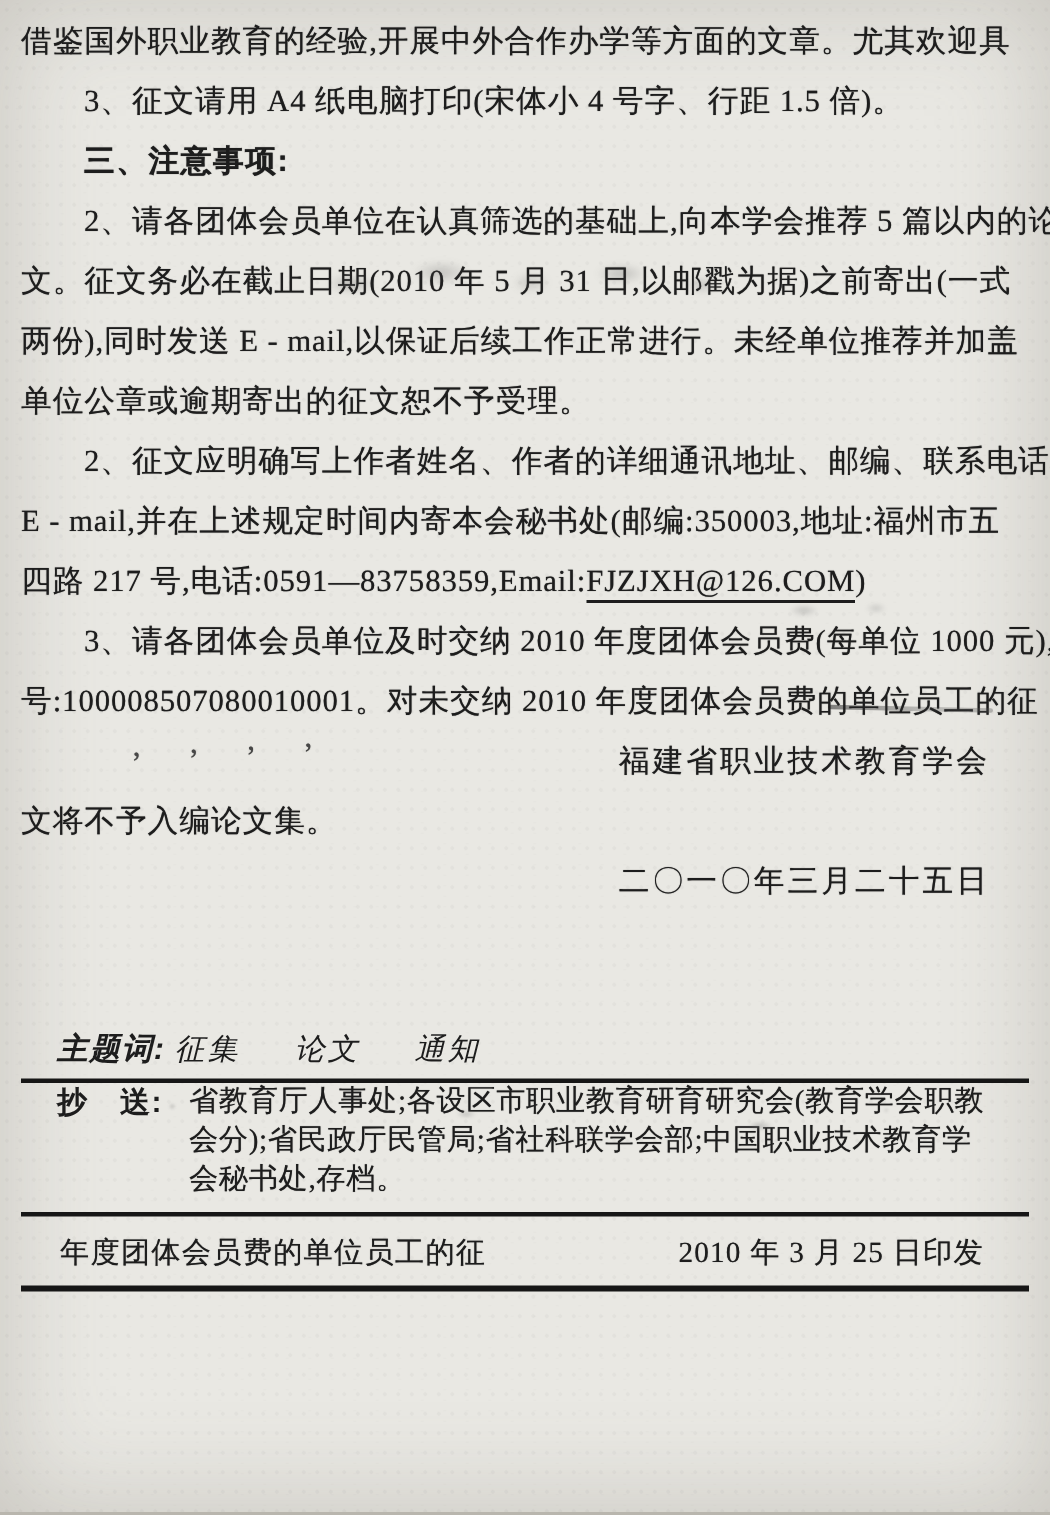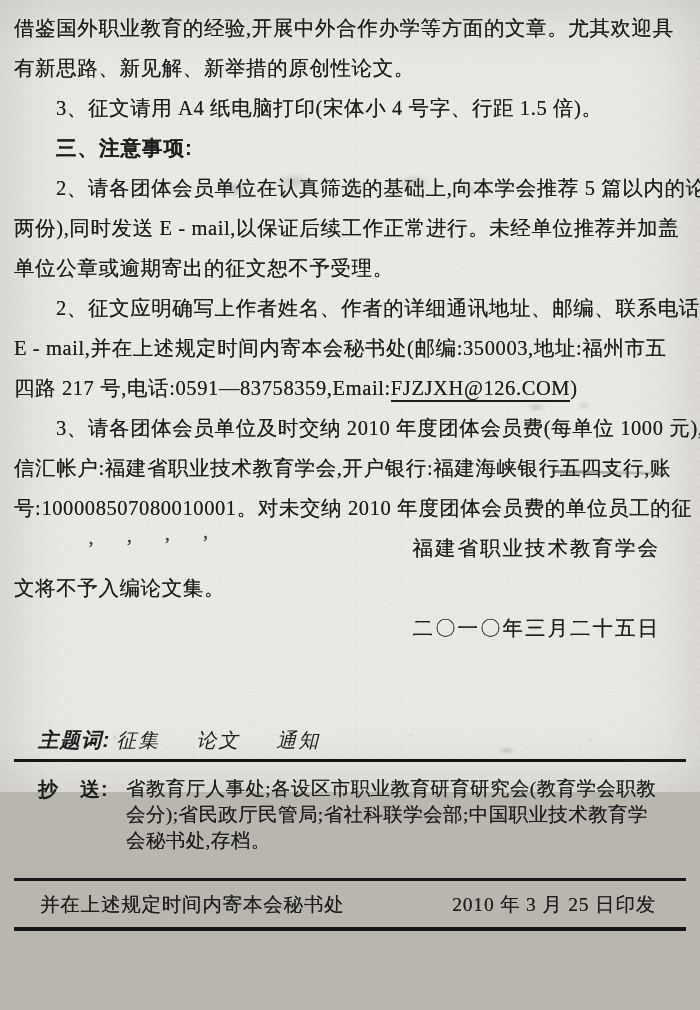--- a/index.html
+++ b/index.html
@@ -4,21 +4,21 @@
 <style>
   html,body{margin:0;padding:0;}
   body{
     width:700px;height:1010px;
     background:#b9b6ae;
     font-family:"Liberation Serif", serif;
     overflow:hidden;
   }
   .page{
     position:relative;
-    width:700px;height:792px;
+    width:700px;height:1008px;
     background:#e9e8e3;
     color:#1d1d1d;
     box-shadow: inset 0 0 70px rgba(110,105,92,.28);
     background-image:
       radial-gradient(rgba(40,40,40,.035) 1px, transparent 1.2px),
       radial-gradient(rgba(40,40,40,.025) 1px, transparent 1.2px);
     background-size: 9px 13px, 15px 7px;
     background-position: 0 0, 4px 6px;
   }
   .doc{
@@ -60,23 +60,22 @@
     font-style:italic;
   }
   .kw-label{ font-size:20.5px; margin-right:6px; }
   .kw-item{ margin-right:36px; letter-spacing:2px; }
   .rule{
     height:3px; background:#161616; margin:0;
   }
   .rule-1{ margin-top:3px; }
   .cc-row{
     display:flex;
-    margin-top:14px;
     padding-left:24px;
-    padding-bottom:24px;
+    padding-bottom:8px;
     justify-content:center;
   }
   .cc-label{
     width:88px; flex:0 0 auto;
     font-size:20px; line-height:26px;
   }
   .cc-lines{ flex:1; }
   .cc-line{
     font-size:19.5px; line-height:26px;
     letter-spacing:.4px;
@@ -130,34 +129,33 @@
     opacity:.7;
   }
 </style>
 </head>
 <body>
 
 <div class="page">
   <div class="doc">
 
     <div class="line">借鉴国外职业教育的经验,开展中外合作办学等方面的文章。尤其欢迎具</div>
-    <div class="line">有新思路、新见解、新举措的原创性论文。</div>
     <div class="line indent">3、征文请用 A4 纸电脑打印(宋体小 4 号字、行距 1.5 倍)。</div>
     <div class="line indent head">三、注意事项:</div>
 
     <div class="line indent">2、请各团体会员单位在认真筛选的基础上,向本学会推荐 5 篇以内的论</div>
+    <div class="line">文。征文务必在截止日期(2010 年 5 月 31 日,以邮戳为据)之前寄出(一式</div>
     <div class="line">两份),同时发送 E - mail,以保证后续工作正常进行。未经单位推荐并加盖</div>
     <div class="line">单位公章或逾期寄出的征文恕不予受理。</div>
 
     <div class="line indent">2、征文应明确写上作者姓名、作者的详细通讯地址、邮编、联系电话和</div>
     <div class="line">E - mail,并在上述规定时间内寄本会秘书处(邮编:350003,地址:福州市五</div>
     <div class="line"><span>四路 217 号,电话:0591—83758359,Email:</span><span class="email">FJZJXH@126.COM</span><span>)</span></div>
 
     <div class="line indent">3、请各团体会员单位及时交纳 2010 年度团体会员费(每单位 1000 元),</div>
-    <div class="line">信汇帐户:福建省职业技术教育学会,开户银行:福建海峡银行五四支行,账</div>
     <div class="line acct-line"><span>号:</span><span>100008507080010001</span><span>。对未交纳 2010 年度团体会员费的单位员工的征</span><span class="ticks">,,,,</span></div>
     <div class="line sig">福建省职业技术教育学会</div>
 
     <div class="line">文将不予入编论文集。</div>
     <div class="line sig">二〇一〇年三月二十五日</div>
 
     <div class="kw-row">
       <span class="kw-label head">主题词:</span><span class="kw-item">征集</span><span class="kw-item">论文</span><span class="kw-item">通知</span>
     </div>
 
@@ -168,21 +166,21 @@
       <div class="cc-lines">
         <div class="cc-line">省教育厅人事处;各设区市职业教育研育研究会(教育学会职教</div>
         <div class="cc-line">会分);省民政厅民管局;省社科联学会部;中国职业技术教育学</div>
         <div class="cc-line">会秘书处,存档。</div>
       </div>
     </div>
 
     <div class="rule rule-2"></div>
 
     <div class="footer-row">
-      <span>并在上述规定时间内寄本会秘书处</span>
+      <span>年度团体会员费的单位员工的征</span>
       <span>2010 年 3 月 25 日印发</span>
     </div>
 
     <div class="rule rule-3"></div>
   </div>
 
   <div class="smudge smudge-heading"></div>
   <div class="smudge smudge-midgap"></div>
   <div class="smudge smudge-note2"></div>
   <div class="wavy"></div>

